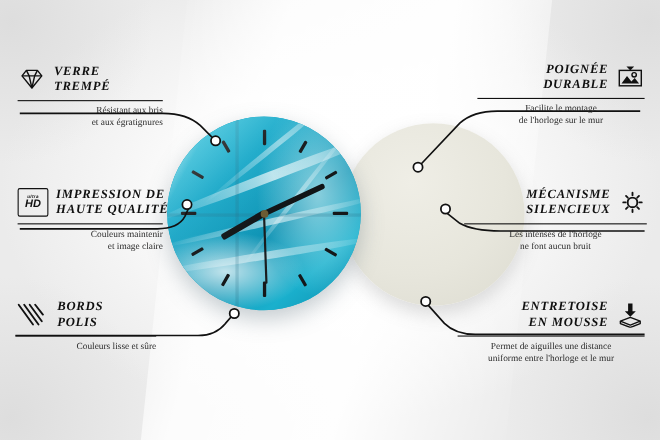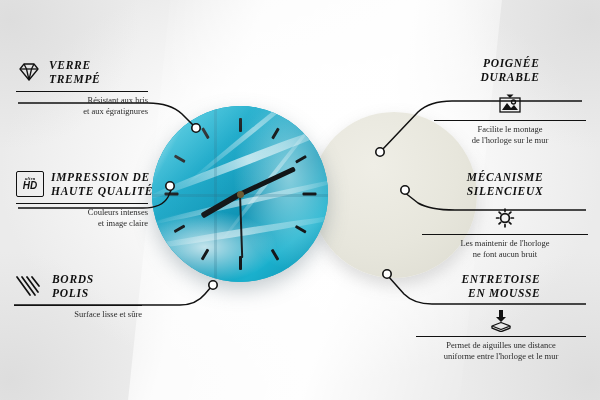--- a/index.html
+++ b/index.html
@@ -66,21 +66,21 @@
   .hand.hour{width:6px;height:44px;margin-left:-3px;margin-top:-44px;}
   .hand.minute{width:5px;height:60px;margin-left:-2.5px;margin-top:-60px;}
   .hand.second{width:2px;height:64px;margin-left:-1px;margin-top:-64px;background:#1a1d1f;}
   .hub{position:absolute;left:50%;top:50%;width:7px;height:7px;margin:-3.5px 0 0 -3.5px;border-radius:50%;background:#6b5a33;}
 
   
   svg#leaders{position:absolute;inset:0;width:600px;height:400px;pointer-events:none;}
   .feat{position:absolute;}
   .feat-head{display:flex;align-items:center;gap:7px;}
   .feat.left .feat-head{justify-content:flex-start;}
-  .feat.right .feat-head{justify-content:flex-end;flex-direction:column;}
+  .feat.right .feat-head{justify-content:flex-end;}
   .feat-title{
     font-family:"Liberation Serif",serif;font-weight:700;
     font-size:11.5px;letter-spacing:.7px;line-height:1.24;color:#101010;
     text-transform:uppercase;white-space:nowrap;font-style:italic;
   }
   .feat.right .feat-title{text-align:right;}
   .rule{height:1.4px;background:#111;margin-top:4px;}
   .feat-desc{
     font-family:"Liberation Serif",serif;font-size:8.5px;line-height:1.35;
     color:#2a2a2a;margin-top:3px;white-space:nowrap;text-align:right;
@@ -187,21 +187,21 @@
       <span class="ico hd-badge">
         <span class="u">ultra</span>
         <span class="h">HD</span>
       </span>
       <span class="feat-title">
         <span>IMPRESSION DE</span><br><span>HAUTE QUALITÉ</span>
       </span>
     </div>
     <div class="rule"></div>
     <div class="feat-desc">
-      <span>Couleurs intenses</span><br><span>et image claire</span>
+      <span>Couleurs maintenir</span><br><span>et image claire</span>
     </div>
   </div>
 
   <div class="feat left" style="left:14px;top:272px;width:128px;">
     <div class="feat-head" style="gap:12px;">
       <span class="ico">
         <svg viewBox="0 0 26 24">
             <g stroke="#111" stroke-width="1.7" stroke-linecap="round">
           <line x1="3" y1="3" x2="16" y2="21"></line>
               <line x1="8" y1="3" x2="21" y2="21"></line>
@@ -209,21 +209,21 @@
               <line x1="18" y1="3" x2="25" y2="12"></line>
         </g>
           </svg>
       </span>
       <span class="feat-title">
         <span>BORDS</span><br><span>POLIS</span>
       </span>
     </div>
     <div class="rule"></div>
     <div class="feat-desc">
-      <span>Surface lisse et sûre</span>
+      <span>Couleurs lisse et sûre</span>
     </div>
   </div>
 
   <div class="feat right" style="right:14px;top:56px;width:152px;">
     <div class="feat-head">
       <span class="feat-title">
         <span>POIGNÉE</span><br><span>DURABLE</span>
       </span>
       <span class="ico">
         <svg viewBox="0 0 26 24">
@@ -252,21 +252,21 @@
             <g fill="none" stroke="#111" stroke-width="1.7">
           <circle cx="13" cy="12" r="4.4"></circle>
           <path d="M13 3.2 v2.2 M13 18.6 v2.2 M4.6 12 h2.2 M19.2 12 h2.2
                    M7.1 6.1 l1.6 1.6 M17.3 16.3 l1.6 1.6 M18.9 6.1 l-1.6 1.6 M8.7 16.3 l-1.6 1.6" stroke-linecap="round"></path>
         </g>
           </svg>
       </span>
     </div>
     <div class="rule"></div>
     <div class="feat-desc">
-      <span>Les maintenir de l'horloge</span><br><span>ne font aucun bruit</span>
+      <span>Les intenses de l'horloge</span><br><span>ne font aucun bruit</span>
     </div>
   </div>
 
   <div class="feat right" style="right:14px;top:272px;width:170px;">
     <div class="feat-head">
       <span class="feat-title">
         <span>ENTRETOISE</span><br><span>EN MOUSSE</span>
       </span>
       <span class="ico">
         <svg viewBox="0 0 26 24">

